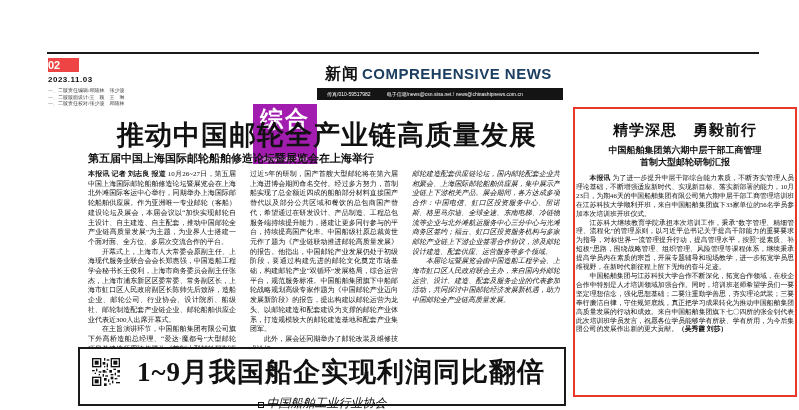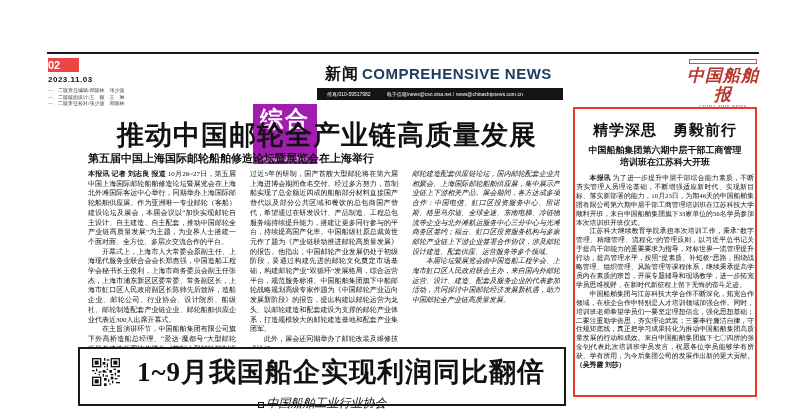--- a/index.html
+++ b/index.html
@@ -46,21 +46,21 @@
   .col { position:absolute; top:170px; height:177px; overflow:hidden; font-size:7px;
     line-height:9.7px; text-align:justify; }
   .col1 { left:88px;  width:148px; }
   .col2 { left:250px; width:148px; }
   .col3 { left:412px; width:148px;font-style:italic; }
   .col p { text-indent:2em; }
   .col p.noindent { text-indent:0; }
   .lead { font-weight:bold; }
 
   
-  .side { position:absolute; left:573px; top:107px; width:184px; height:290px;
+  .side { position:absolute; left:573px; top:107px; width:224px; height:290px;
     border:2.5px solid #e8392b; padding:8px 1px 6px; background:#fff; }
   .side-title { text-align:center; font-size:15px; font-weight:bold; letter-spacing:1px; margin-top:4px; }
   .side-sub { text-align:center; font-size:9px; font-weight:bold; line-height:11.5px; margin-top:5px; }
   .side-body { margin-top:6px; font-size:6.8px; line-height:8.9px; text-align:justify; overflow:hidden; height:216px; }
   .side-body p { text-indent:2em; }
   .attr { font-weight:bold; }
 
   
   .banner { position:absolute; left:78px; top:347px; width:488px; height:59px; border:2px solid #1a1a1a; background:#fff; }
   .banner-row { display:flex; align-items:center; height:43px; padding:3px 6px 0; }
@@ -88,25 +88,20 @@
     <span class="section-zh">综合</span>
     <span class="section-phone">电话/010-59517988</span>
   </div>
   <div class="section-suffix">新闻</div>
   <div class="section-en">COMPREHENSIVE NEWS</div>
   <div class="contact-bar">
     <span>传真/010-59517982</span>
     <span>电子信箱/news@csn.sina.net / news@chinashipnews.com.cn</span>
   </div>
 
-  <div class="logo">
-    <div class="logo-banner"></div>
-    <div class="logo-name">中国船舶报</div>
-    <div class="logo-en">CHINA SHIP NEWS</div>
-  </div>
 
   <div class="headline">推动中国邮轮全产业链高质量发展</div>
   <div class="subheadline">第五届中国上海国际邮轮船舶修造论坛暨展览会在上海举行</div>
 
   <div class="col col1">
     <p class="noindent"><span class="lead">本报讯 记者 刘志良 报道 </span><span>10月26~27日，第五届中国上海国际邮轮船舶修造论坛暨展览会在上海北外滩国际客运中心举行，同期举办上海国际邮轮船舶供应展。作为亚洲唯一专业邮轮（客船）建设论坛及展会，本届会议以“加快实现邮轮自主设计、自主建造、自主配套，推动中国邮轮全产业链高质量发展”为主题，为业界人士搭建一个面对面、全方位、多层次交流合作的平台。</span></p>
     <p>开幕式上，上海市人大常委会原副主任、上海现代服务业联合会会长郑惠强，中国造船工程学会秘书长王俊利，上海市商务委员会副主任张杰，上海市浦东新区区委常委、常务副区长，上海市虹口区人民政府副区长陈帅先后致辞，造船企业、邮轮公司、行业协会、设计院所、船级社、邮轮制造配套产业链企业、邮轮船舶供应企业代表近300人出席开幕式。</p>
     <p>在主旨演讲环节，中国船舶集团有限公司旗下外高桥造船总经理、“爱达·魔都号”大型邮轮项目总建造师周琦作题为《首制大型邮轮研制汇报》的报告。他表示，经</p>
   </div>
   <div class="col col2">
@@ -115,21 +110,21 @@
   </div>
   <div class="col col3">
     <p class="noindent">邮轮建造配套供应链论坛，国内邮轮配套企业共相聚会、上海国际邮轮船舶供应展，集中展示产业链上下游相关产品。展会期间，各方达成多项合作：中国电信、虹口区投资服务中心、留诺斯、格里马尔迪、全球全速、东南电梯、冷链物流等企业与北外滩航运服务中心三分中心与光滩商务区签约；福云、虹口区投资服务机构与多家邮轮产业链上下游企业签署合作协议，涉及邮轮设计建造、配套供应、运营服务等多个领域。</p>
     <p>本届论坛暨展览会由中国造船工程学会、上海市虹口区人民政府联合主办，来自国内外邮轮运营、设计、建造、配套及服务企业的代表参加活动，共同探讨中国邮轮经济发展新机遇，助力中国邮轮全产业链高质量发展。</p>
   </div>
 
   <div class="side">
     <div class="side-title">精学深思　勇毅前行</div>
     <div class="side-sub">
       <div>中国船舶集团第六期中层干部工商管理</div>
-      <div>培训班在江苏科大开班</div>
+      <div>首制大型邮轮研制汇报</div>
     </div>
     <div class="side-body">
       <p><span class="lead">本报讯 </span><span>为了进一步提升中层干部综合能力素质，不断夯实管理人员理论基础，不断增强适应新时代、实现新目标、落实新部署的能力，10月23日，为期46天的中国船舶集团有限公司第六期中层干部工商管理培训班在江苏科技大学顺利开班，来自中国船舶集团旗下33家单位的56名学员参加本次培训班开班仪式。</span></p>
       <p>江苏科大继续教育学院承担本次培训工作，秉承“数字管理、精细管理、流程化”的管理原则，以习近平总书记关于提高干部能力的重要要求为指导，对标世界一流管理提升行动，提高管理水平，按照“提素质、补短板”思路，围绕战略管理、组织管理、风险管理等课程体系，继续秉承提高学员内在素质的宗旨，开展专题辅导和现场教学，进一步拓宽学员思维视野，在新时代新征程上留下无悔的奋斗足迹。</p>
       <p><span>中国船舶集团与江苏科技大学合作不断深化，拓宽合作领域，在校企合作中特别是人才培训领域加强合作。同时，培训班老师希望学员们一要坚定理想信念，强化思想基础；二要注重勤学善思，夯实理论武装；三要奉行廉洁自律，守住规矩底线，真正把学习成果转化为推动中国船舶集团高质量发展的行动和成效。来自中国船舶集团旗下七〇四所的张金钊代表此次培训班学员发言，祝愿各位学员能够学有所获、学有所用，为今后集团公司的发展作出新的更大贡献。</span><span class="attr">（吴秀霞 刘莎）</span></p>
     </div>
   </div>
 
   <div class="banner">
     <div class="banner-row">

